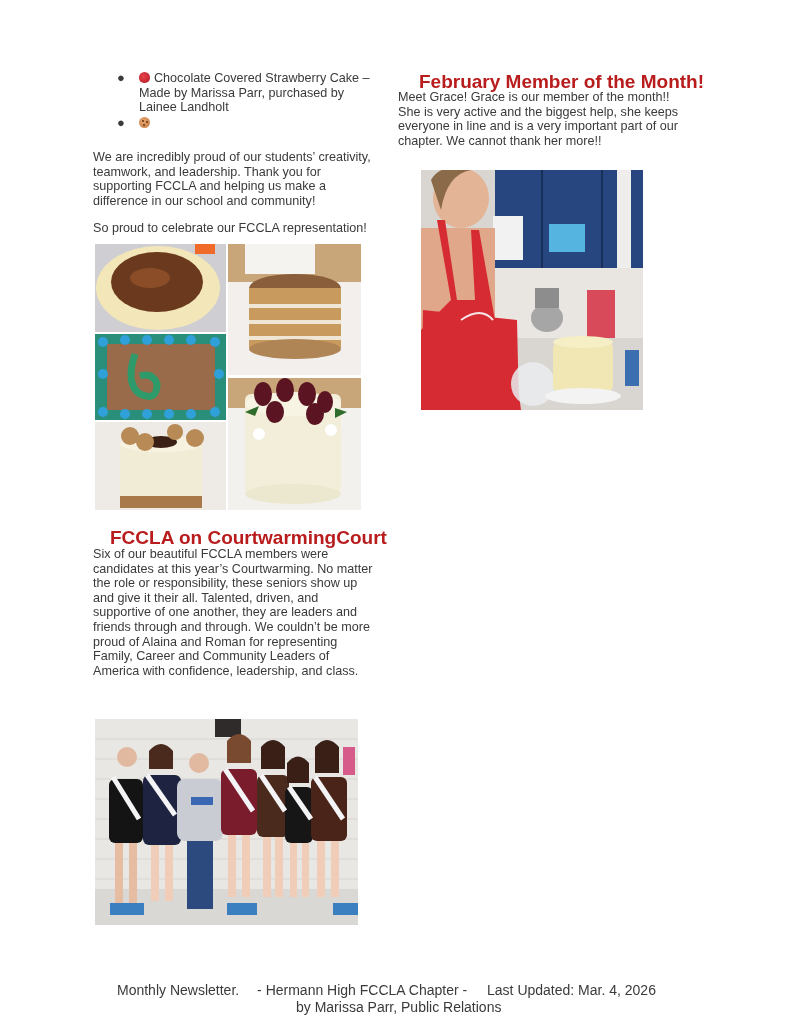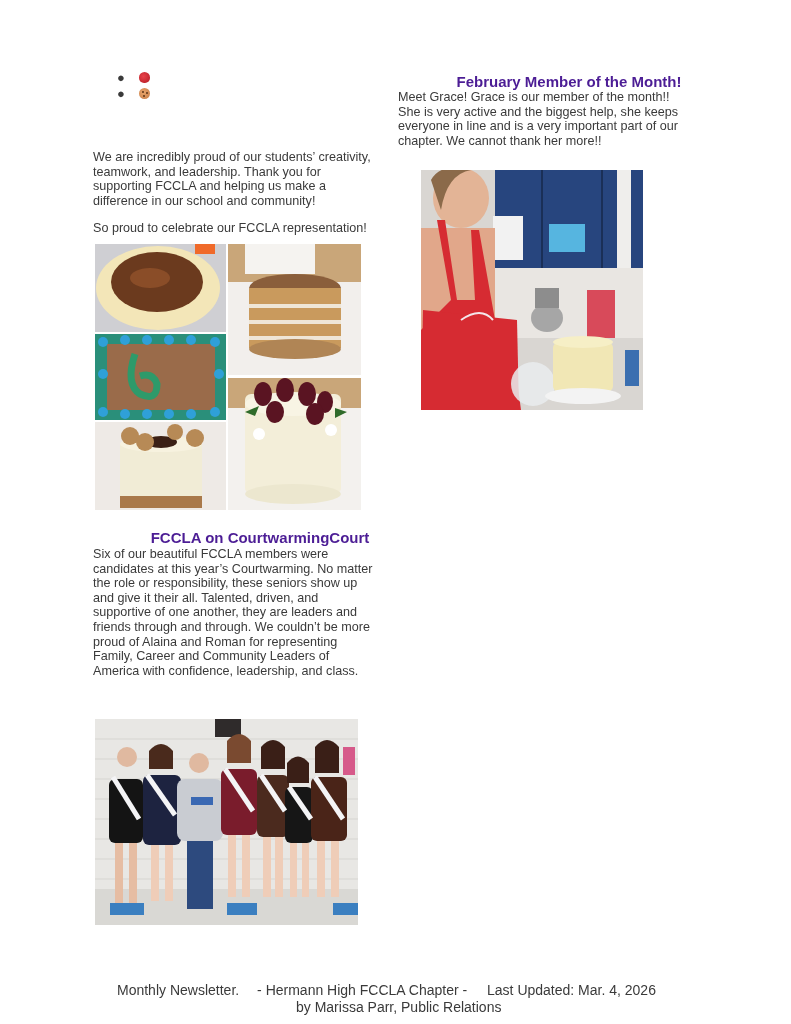--- a/index.html
+++ b/index.html
@@ -2,37 +2,37 @@
 <html><head>
   <meta charset="utf-8">
   <style>
     html, body { margin: 0; padding: 0; }
     body {
       width: 791px; height: 1024px; background: #ffffff; position: relative; overflow: hidden;
       font-family: "Liberation Sans", "DejaVu Sans", sans-serif; color: #333333;
     }
     .abs { position: absolute; }
     .text { font-size: 12.6px; line-height: 14.6px; color: #3a3a3a; }
-    .heading { font-size: 15px; font-weight: bold; color: #4c1d95; line-height: 17px; text-align: center; }
+    .heading { font-size: 19px; font-weight: bold; color: #b91c1c; line-height: 17px; }
     ul.cakes { margin: 0; padding: 0; list-style: none; }
     ul.cakes li { position: relative; padding-left: 46px; }
     ul.cakes li .bullet { position: absolute; left: 24px; top: 0; font-size: 13px; }
     .emoji { display: inline-block; width: 11px; height: 11px; border-radius: 50%; vertical-align: -1px; margin-right: 4px; }
     .emoji.strawberry { background: radial-gradient(circle at 40% 40%, #e8424a, #b31b25); border-radius: 50% 50% 45% 45%; }
     .emoji.cookie { background: radial-gradient(circle at 40% 40%, #e9a56b, #c37a45); position: relative; }
     .emoji.cookie::after { content: ""; position: absolute; left: 3px; top: 3px; width: 2px; height: 2px; background: #5b3518; border-radius: 50%; box-shadow: 4px 1px 0 #5b3518, 1px 4px 0 #5b3518; }
     .footer { font-size: 14px; color: #3a3a3a; line-height: 17px; }
   </style>
 </head>
 <body>
 
 <ul class="cakes abs text" style="left:93px; top:71px; width:290px;">
   <li>
     <span class="bullet">●</span>
-    <span class="emoji strawberry"></span>
+    <span class="emoji strawberry"></span><span>Chocolate Covered Strawberry Cake –Made by Marissa Parr, purchased by Lainee Landholt</span>
   </li>
   <li style="margin-top:1px;">
     <span class="bullet">●</span>
     <span class="emoji cookie"></span>
   </li>
 </ul>
 
 <div class="abs text" style="left:93px; top:150px; width:285px;">
   <span>We are incredibly proud of our students’ creativity, teamwork, and leadership. Thank you for supporting FCCLA and helping us make a difference in our school and community!</span>
 </div>

